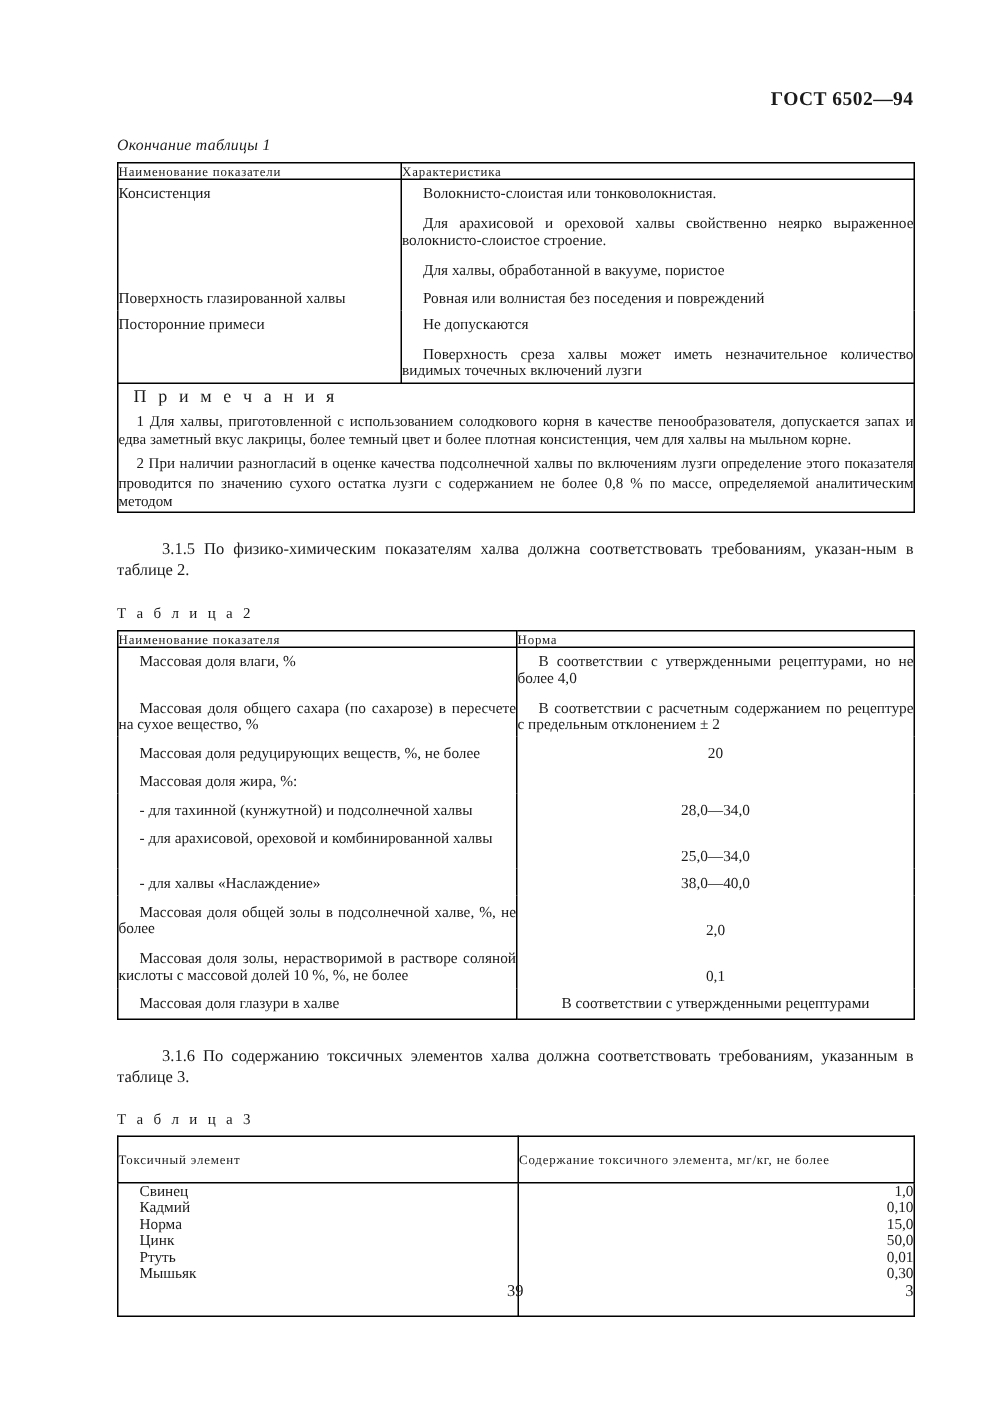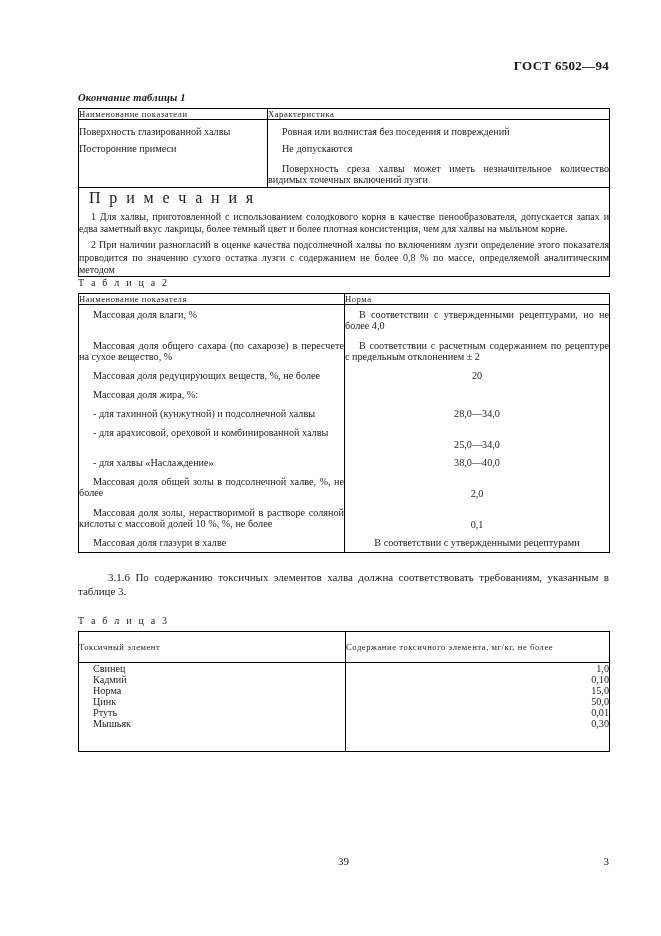--- a/index.html
+++ b/index.html
@@ -33,21 +33,20 @@
     position: absolute;
     left: 66px;
     top: 92px;
     width: 531px;
   }
   .table-caption {
     font-style: italic;
     font-size: 10.5px;
     margin-bottom: 5px;
     letter-spacing: 0.2px;
-    font-weight: bold;
   }
   .table-label {
     font-size: 10px;
     margin-bottom: 5px;
     letter-spacing: 2.2px;
   }
   table.gost {
     width: 531px;
     border-collapse: collapse;
     table-layout: fixed;
@@ -87,21 +86,21 @@
   .nt { border-top: none !important; }
   .notes {
     padding: 5px 6px 7px 6px;
     font-size: 10px;
     text-align: justify;
     text-justify: inter-word;
   }
   .notes-title {
     letter-spacing: 2.4px;
     margin: 1px 0 4px 10px;
-    font-size: 16px;
+    font-size: 12px;
   }
   .note-item {
     margin: 0 0 4px 0;
     text-indent: 12px;
     line-height: 1.22;
   }
   .note-item:last-child { margin-bottom: 0; }
   .para {
     font-size: 11px;
     text-align: justify;
@@ -146,20 +145,30 @@
       <colgroup>
           <col style="width:189px">
           <col style="width:342px">
         </colgroup>
       <tbody>
         <tr>
           <td class="hdr-cell">Наименование показатели</td>
           <td class="hdr-cell">Характеристика</td>
         </tr>
 
+        <tr>
+          <td class="cell left nb">
+            <p style="padding-top:4px">Консистенция</p>
+          </td>
+          <td class="cell just nb">
+            <p class="ind" style="padding-top:4px">Волокнисто-слоистая или тонковолокнистая.</p>
+            <p class="ind" style="padding-top:7px">Для арахисовой и ореховой халвы свойственно неярко выраженное волокнисто-слоистое строение.</p>
+            <p class="ind" style="padding-top:7px">Для халвы, обработанной в вакууме, пористое</p>
+          </td>
+        </tr>
 
         <tr>
           <td class="cell left nb nt">
             <p style="padding-top:6px">Поверхность глазированной халвы</p>
           </td>
           <td class="cell just nb nt">
             <p class="ind" style="padding-top:6px">Ровная или волнистая без поседения и повреждений</p>
           </td>
         </tr>
 
@@ -176,20 +185,21 @@
         <tr>
           <td class="notes" colspan="2">
             <div class="notes-title">П р и м е ч а н и я</div>
             <div class="note-item">1 Для халвы, приготовленной с использованием солодкового корня в качестве пенообразователя, допускается запах и едва заметный вкус лакрицы, более темный цвет и более плотная консистенция, чем для халвы на мыльном корне.</div>
             <div class="note-item">2 При наличии разногласий в оценке качества подсолнечной халвы по включениям лузги определение этого показателя проводится  по значению сухого остатка лузги с содержанием не более 0,8 % по массе, определяемой аналитическим методом</div>
           </td>
         </tr>
       </tbody>
     </table>
 
+    <div class="para">3.1.5  По физико-химическим показателям халва должна соответствовать требованиям, указан-ным в таблице 2.</div>
 
     <div class="table-label">Т а б л и ц а   2</div>
 
     <table class="gost t2">
       <colgroup>
           <col style="width:266px">
           <col style="width:265px">
         </colgroup>
       <tbody>
         <tr>

